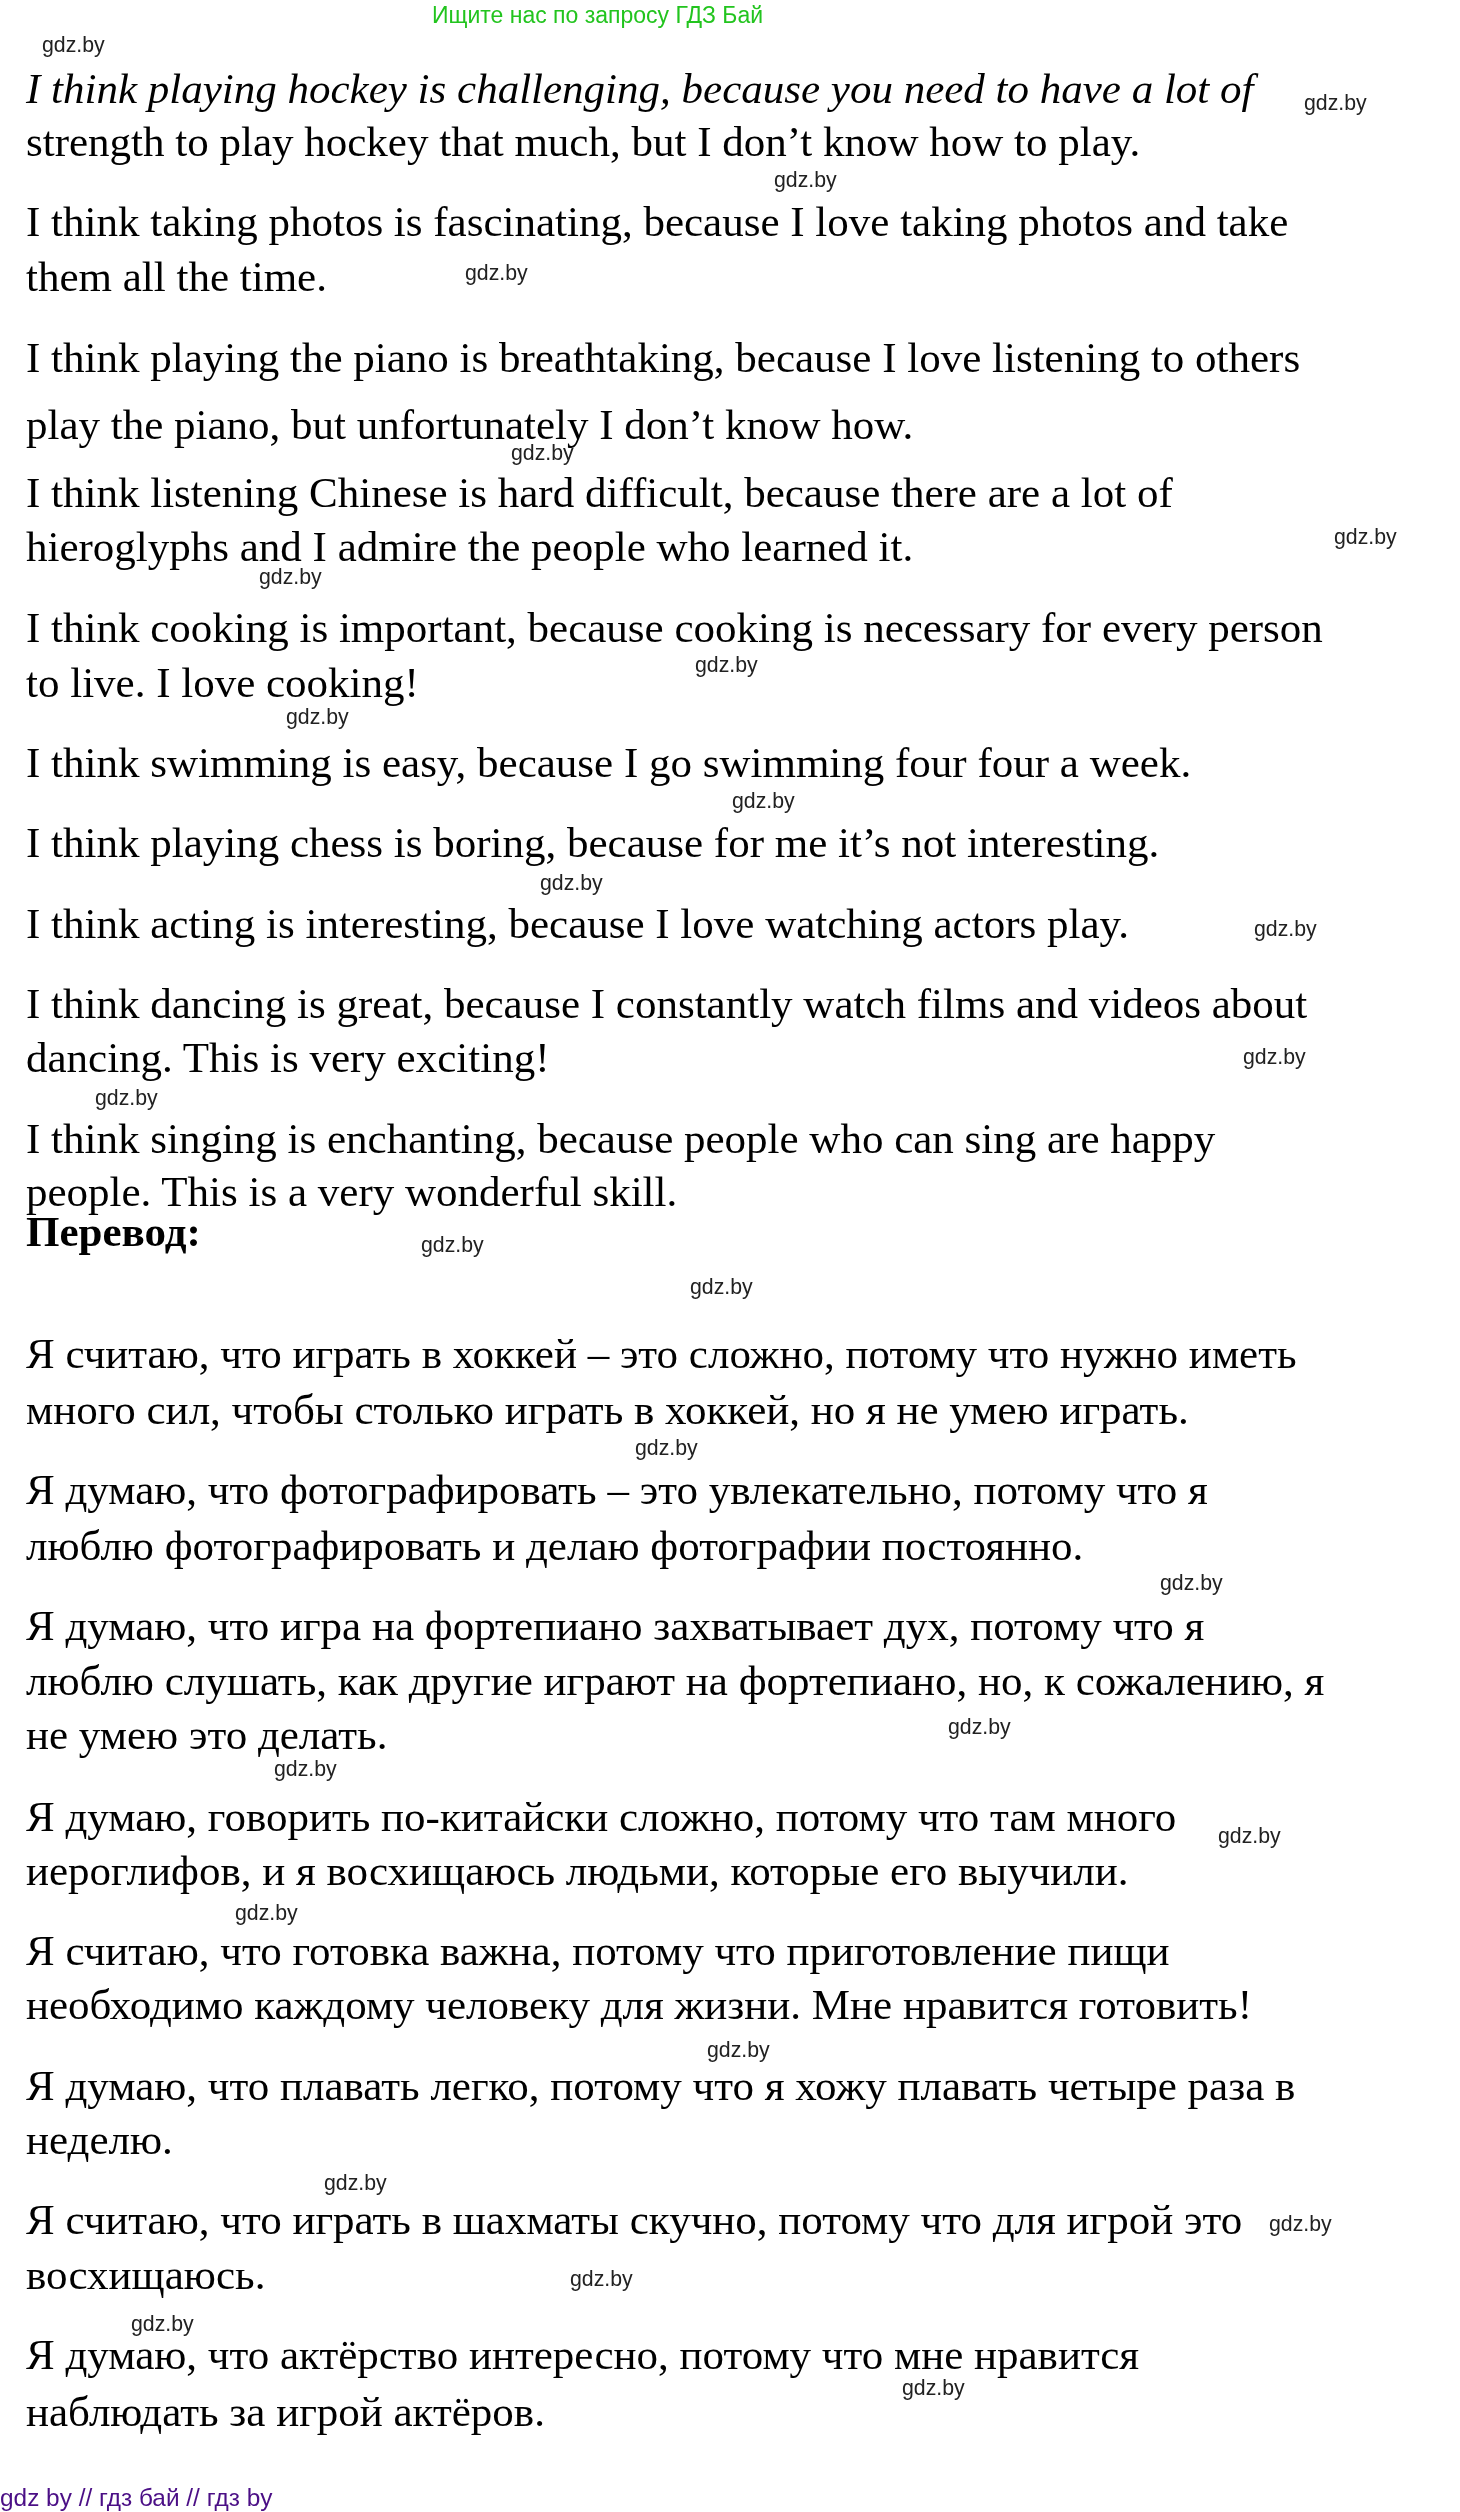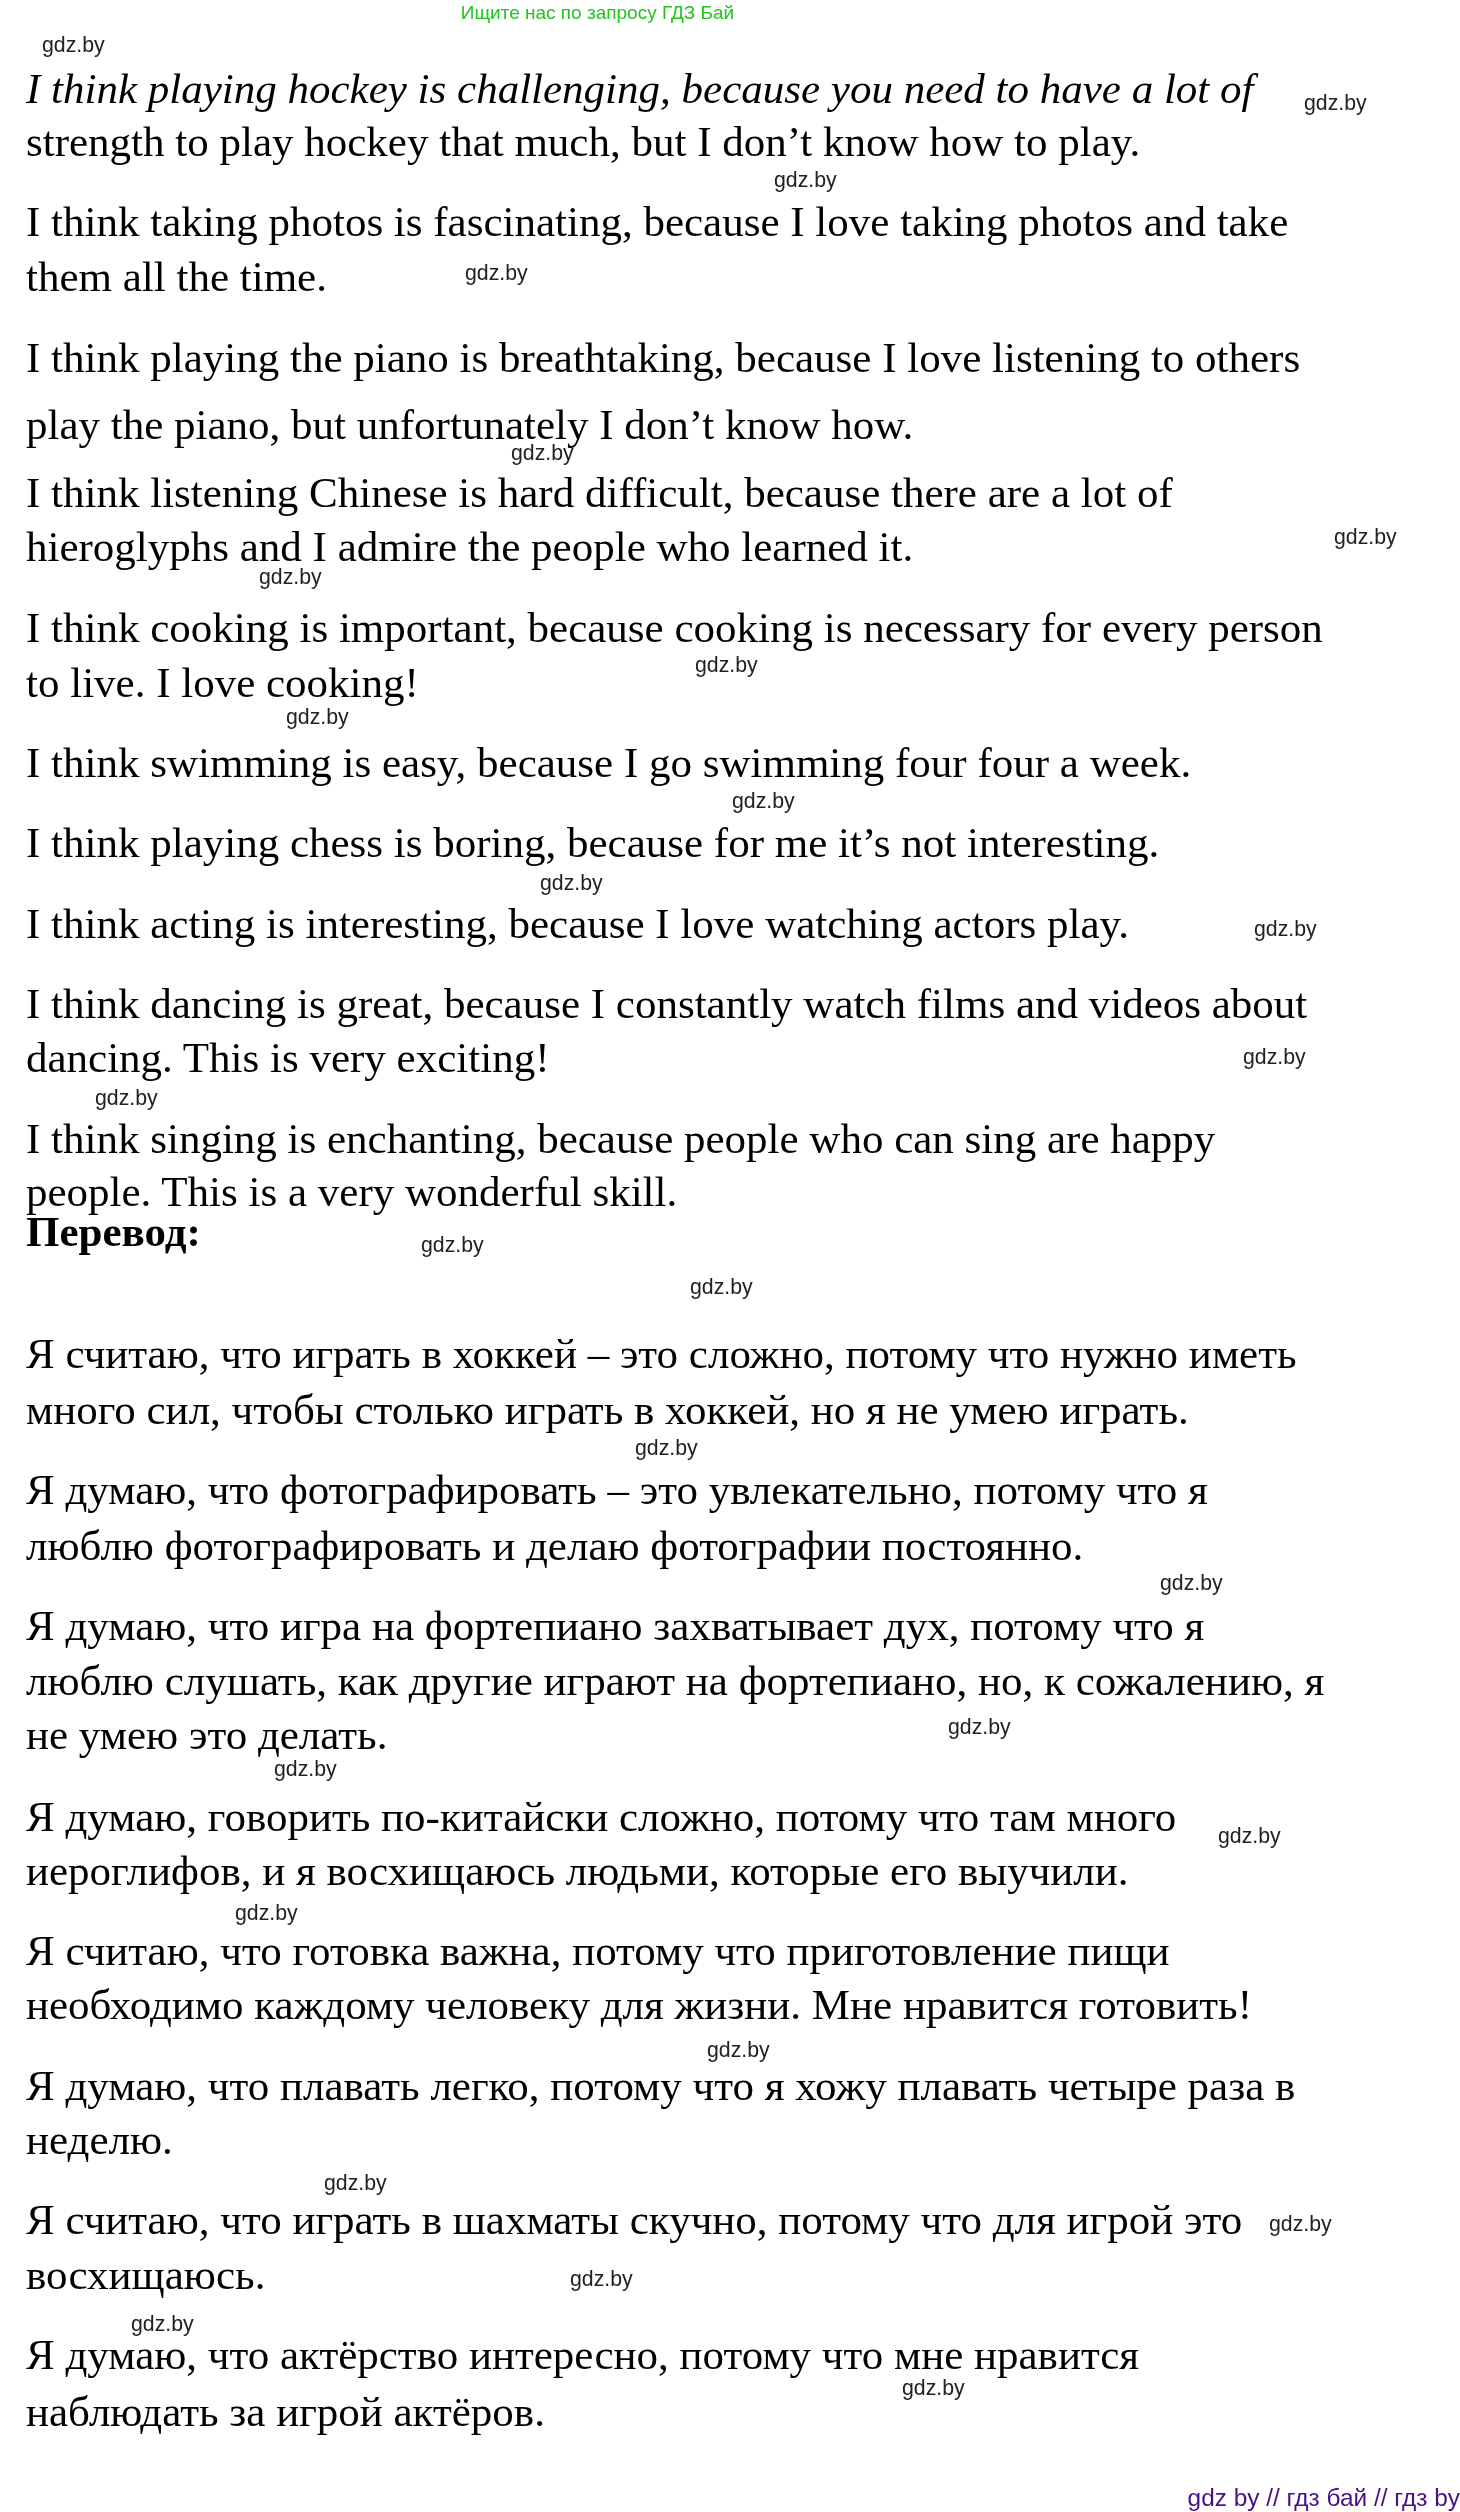--- a/index.html
+++ b/index.html
@@ -1,24 +1,24 @@
 <!DOCTYPE html>
 <html style="font-size:12.2px"><head>
 <meta charset="utf-8">
 <style>
   html, body { margin:0; padding:0; background:#fff; }
   body { width:1460px; height:2512px; position:relative; overflow:hidden; }
   .top-banner { position:absolute; top:1.5px; left:0; width:1195px; text-align:center;
-    font-family:"Liberation Sans", sans-serif; font-size:19px; color:#22c41e; }
+    font-family:"Liberation Sans", sans-serif; font-size:23px; color:#22c41e; }
   .line { position:absolute; left:26px; font-family:"Liberation Serif", serif; font-size:43px;
     color:#000; white-space:nowrap; line-height:1; transform:translateY(-50%); }
   .heading { font-weight:bold;text-align:right; }
   .wm { position:absolute; font-family:"Liberation Sans", sans-serif; font-size:21.3px; color:#222;
     white-space:nowrap; line-height:1; transform:translateY(-50%); }
-  .footer { position:absolute; top:2484px; left:0; width:1460px; text-align:right;
+  .footer { position:absolute; top:2484px; left:0; width:1460px; text-align:left;
     font-family:"Liberation Sans", sans-serif; font-size:24.4px; color:#4b0f86; }
 </style>
 </head>
 <body>
 
 <div class="top-banner">Ищите нас по запросу ГДЗ Бай</div>
 
 <div id="content">
     <div class="line" style="top: 88px; font-style: italic;">I think playing hockey is challenging, because you need to have a lot of</div>
     <div class="line" style="top: 141px;">strength to play hockey that much, but I don’t know how to play.</div>

